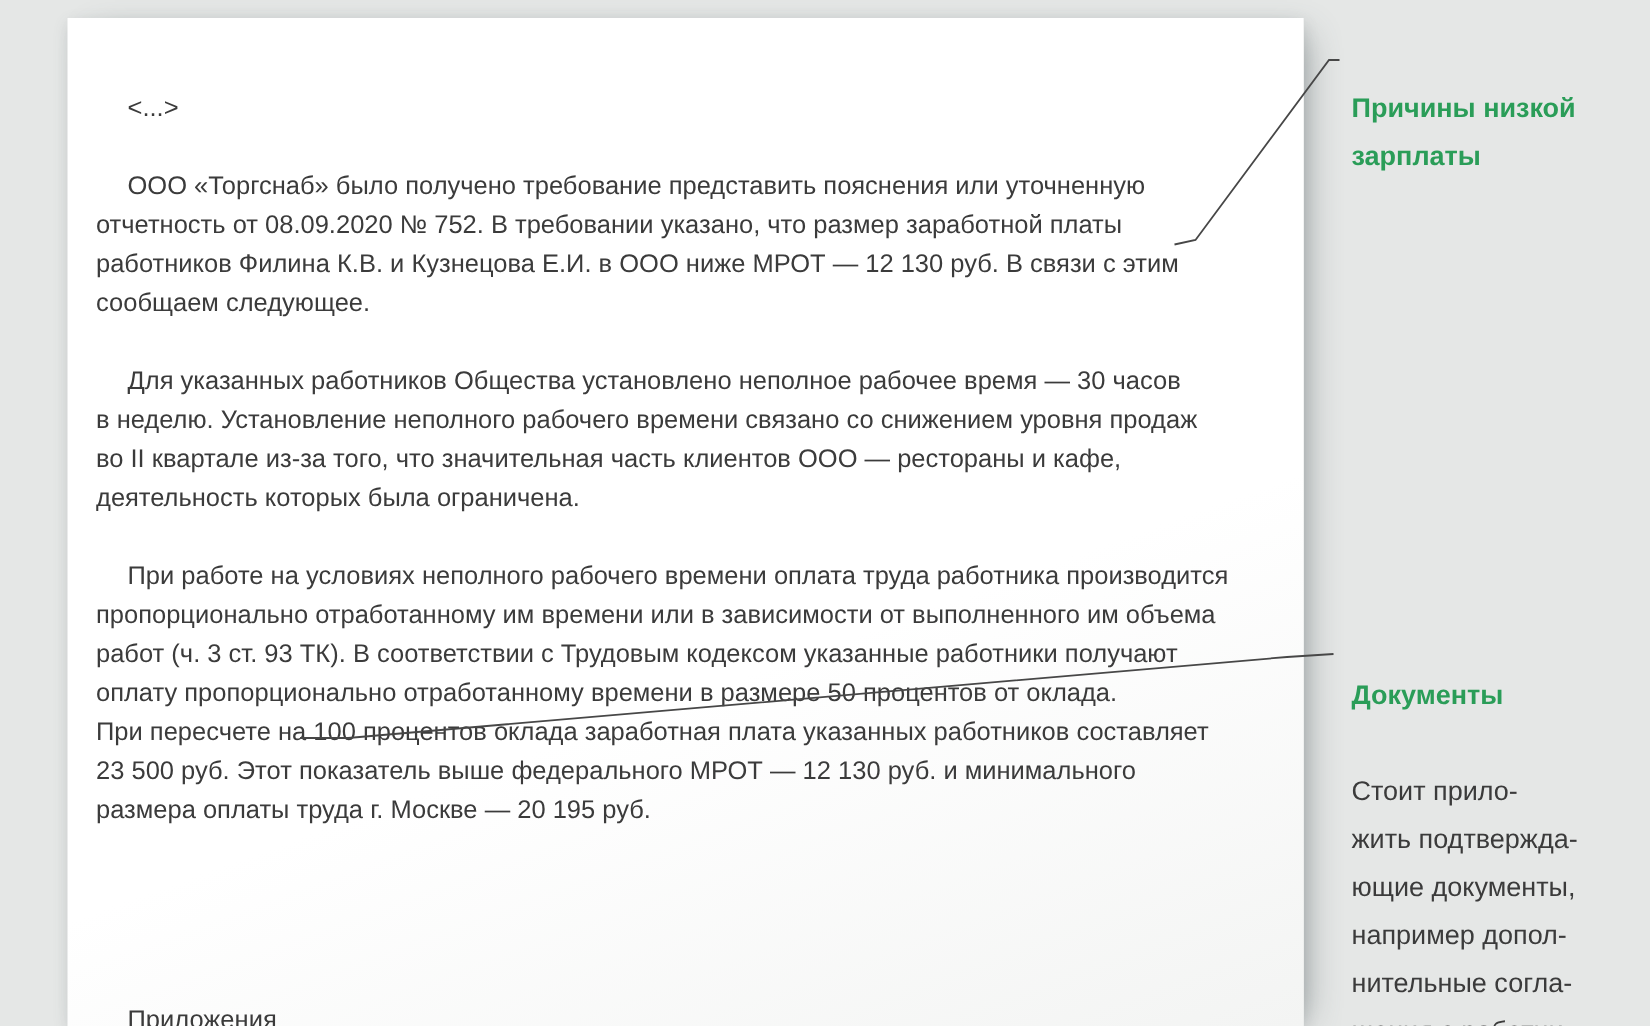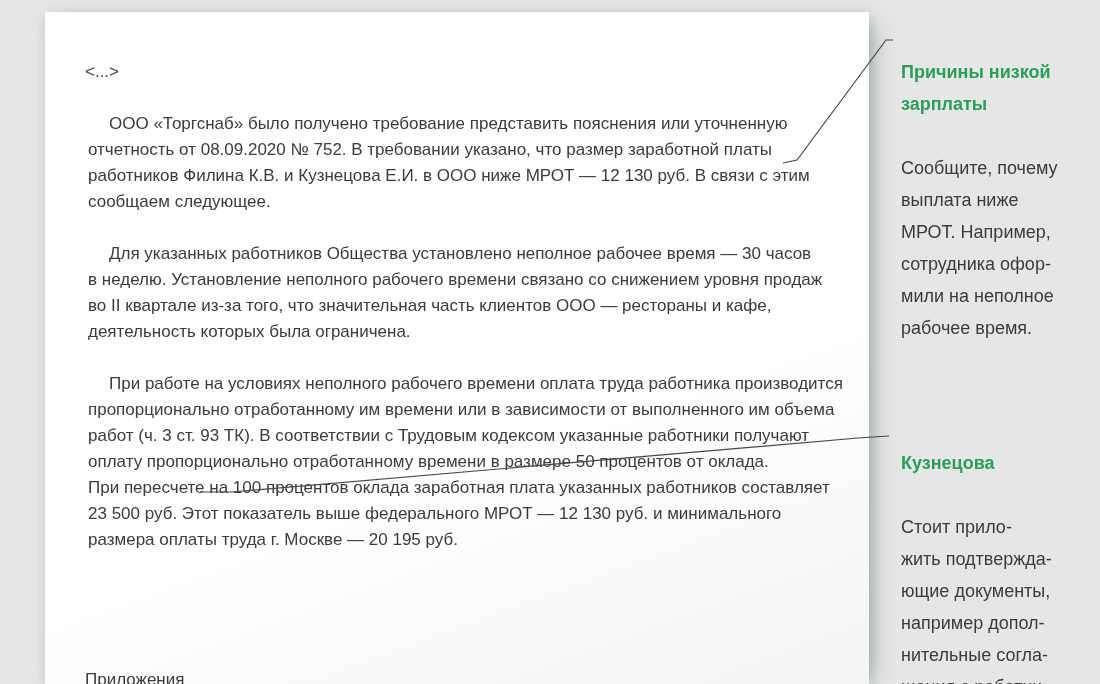--- a/index.html
+++ b/index.html
@@ -31,21 +31,21 @@
     box-shadow:10px 4px 22px -8px rgba(80,90,95,.45), 0 3px 10px rgba(80,90,95,.2);
     padding:21px 0 0 19px;
   }
   .doc-text{
     width:802px;
     font-size:17px;
     line-height:26px;
     white-space:pre-line;
   }
   .doc-text p{white-space:pre-line;}
-  .para{text-indent:21px;margin-left:24px;}
+  .para{text-indent:21px;}
   .ellipsis-line{text-indent:21px;}
   .attachments{
     margin-top:34px;
     margin-left:21px;
     line-height:27px;
   }
   
   .margin-notes{position:absolute;left:0;top:0;width:1100px;height:524px;pointer-events:none;}
   .note{
     position:absolute;
@@ -104,29 +104,23 @@
         
         
       </div>
     </div>
   </div>
 
   <div class="margin-notes">
     <div class="note note-salary">
       <h3>Причины низкой
 зарплаты</h3>
-      <p>Сообщите, почему
-выплата ниже
-МРОТ. Например,
-сотрудника офор-
-мили на неполное
-рабочее время.</p>
     </div>
     <div class="note note-documents">
-      <h3>Кузнецова</h3>
+      <h3>Документы</h3>
       <p>Стоит прило-
 жить подтвержда-
 ющие документы,
 например допол-
 нительные согла-
 шения с работни-
 ками.</p>
     </div>
   </div>
 

